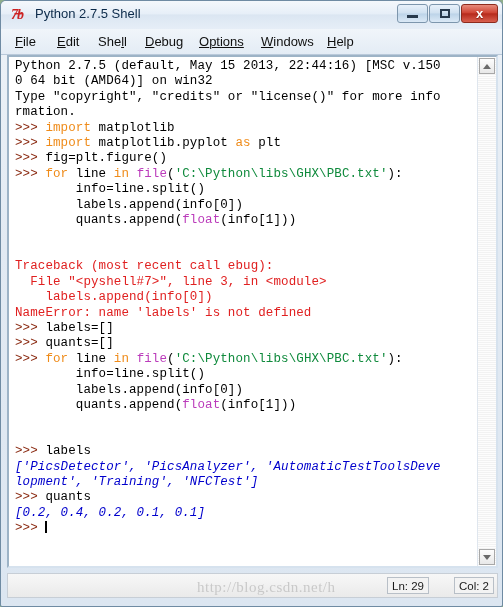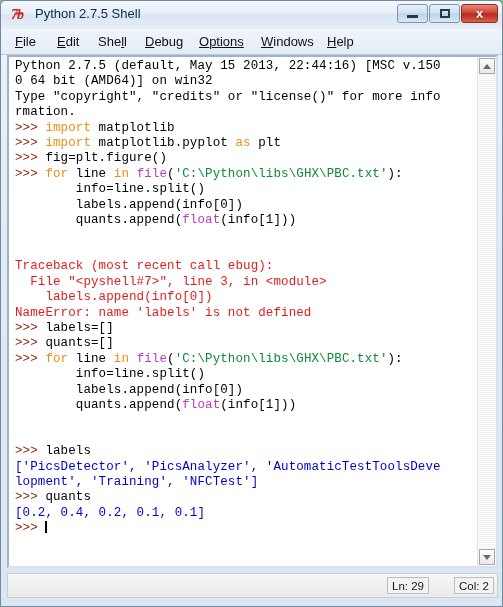--- a/index.html
+++ b/index.html
@@ -87,21 +87,21 @@
     line-height:15.4px;
     color:#000000;
     white-space:pre;
     letter-spacing:0.1px;
   }
   .p{color:#8b2b12;}          
   .kw{color:#ef8b19;}         
   .str{color:#0f8a3c;}        
   .bi{color:#bb3cbb;}         
   .err{color:#e02020;}        
-  .out{color:#0000cc;}        
+  .out{color:#0000cc;font-style:italic;}        
   .cursor{
     display:inline-block;width:2px;height:12px;
     background:#000;vertical-align:-2px;
   }
   
   #vscroll{
     position:absolute;right:0;top:0;width:19px;height:509px;
     background:
       repeating-linear-gradient(0deg,#fdfdfd 0 1px,#f2f2f2 1px 2px),
       #fbfbfb;
@@ -224,14 +224,15 @@
         <div class="arrow-down"></div>
       </div>
     </div>
   </div>
 
   <div id="statusbar">
     <div class="status-cell" id="ln-cell">Ln: 29</div>
     <div class="status-cell" id="col-cell">Col: 2</div>
   </div>
 
+  <div id="watermark">http://blog.csdn.net/h</div>
 
 </div>
 
 </body></html>

